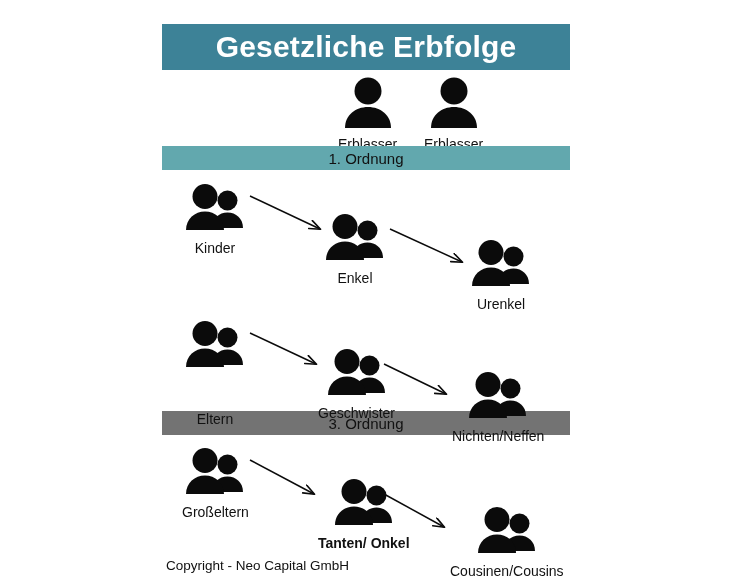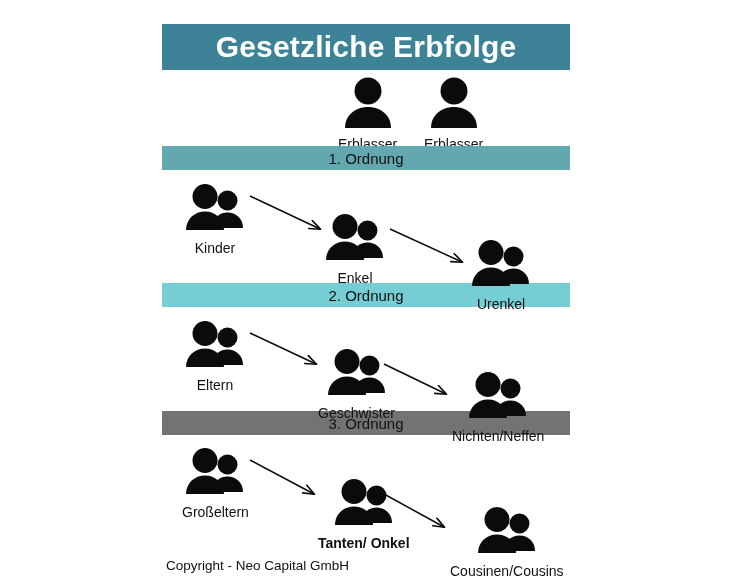--- a/index.html
+++ b/index.html
@@ -47,21 +47,21 @@
   
   .n-erblasser{left:176px;top:52px;justify-content:center;}
   .n-ehepartner{left:262px;top:52px;}
 
   
   .n-kinder{left:22px;top:160px;}
   .n-enkel{left:162px;top:190px;}
   .n-urenkel{left:308px;top:216px;}
 
   
-  .n-eltern{left:22px;top:297px;}
+  .n-eltern{left:22px;top:297px;gap:34px;}
   .n-geschwister{left:156px;top:325px;}
   .n-nichten{left:290px;top:348px;}
 
   
   .n-grosseltern{left:20px;top:424px;justify-content:flex-end;}
   .n-tanten{left:156px;top:455px;font-weight:bold;}
   .n-cousinen{left:288px;top:483px;}
 
   .arrows{position:absolute;left:0;top:0;width:408px;height:540px;pointer-events:none;}
 
@@ -97,23 +97,20 @@
           <path d="M5 52c0-12.7 10.3-21 23-21s23 8.3 23 21z" fill="#0b0b0b"></path>
         </svg>
       </span>
       <span class="label">Erblasser</span>
     </div>
 
     <div class="band band-1">
       <span class="band-label">1. Ordnung</span>
     </div>
 
-    <div class="band band-2">
-      <span class="band-label">2. Ordnung</span>
-    </div>
 
     <div class="band band-3">
       <span class="band-label">3. Ordnung</span>
     </div>
 
     <svg class="arrows" viewBox="0 0 408 540" aria-hidden="true">
       <defs>
         <marker id="ah" markerWidth="9" markerHeight="9" refX="7.6" refY="3.3" orient="auto" markerUnits="strokeWidth">
           <path d="M0.6,0.4 L8,3.3 L0.6,6.2" fill="none" stroke="#0b0b0b" stroke-width="1.1" stroke-linecap="round" stroke-linejoin="round"></path>
         </marker>

